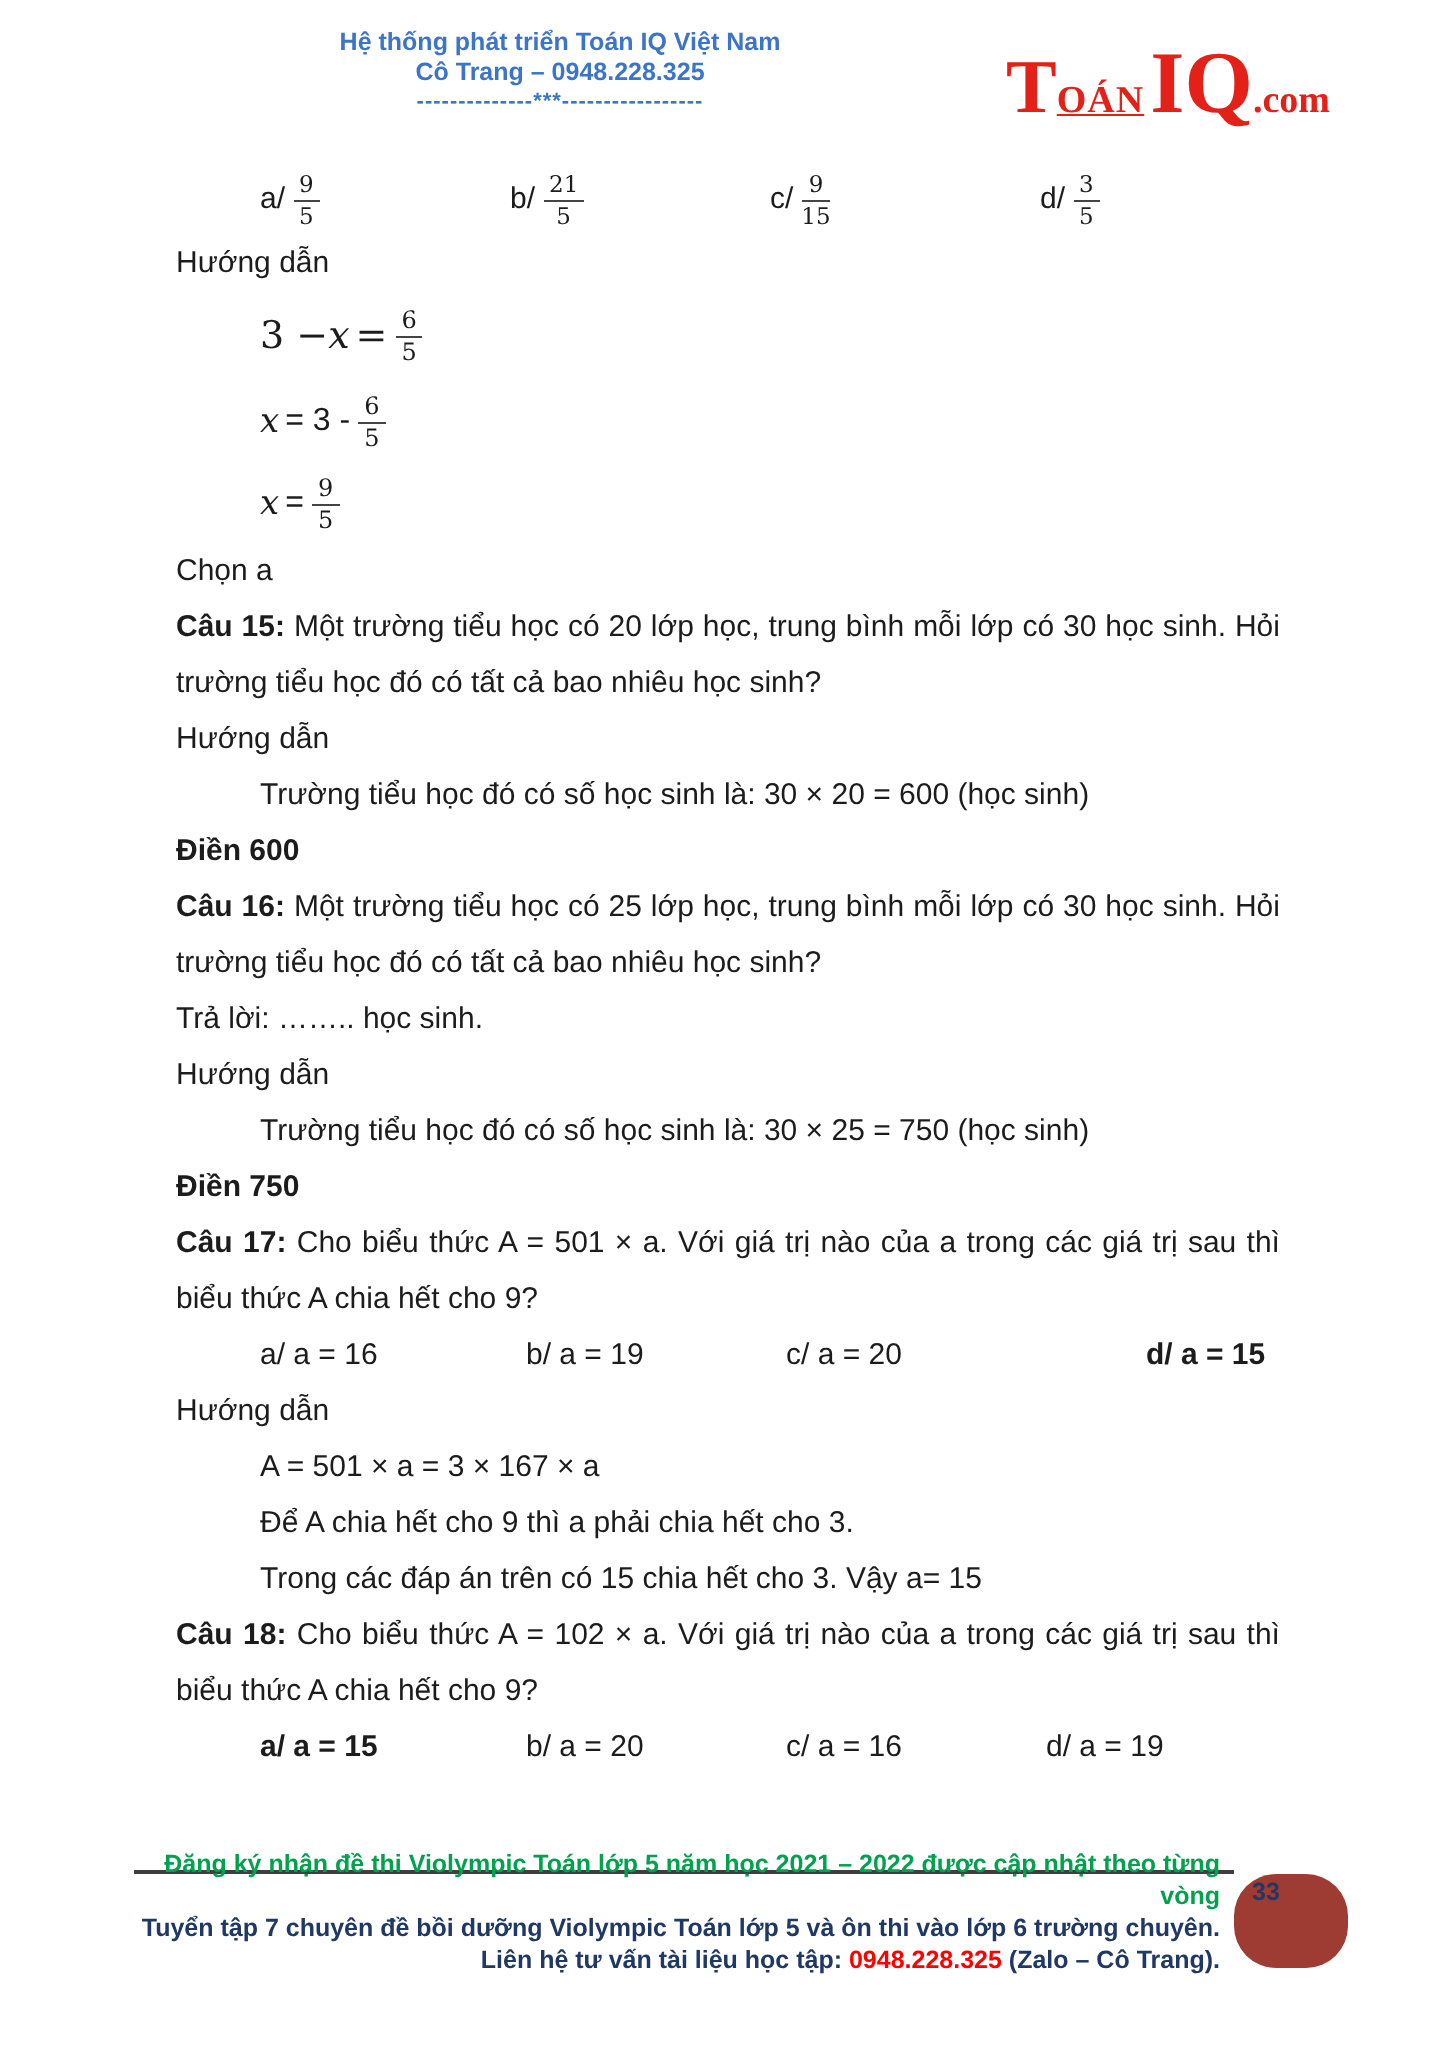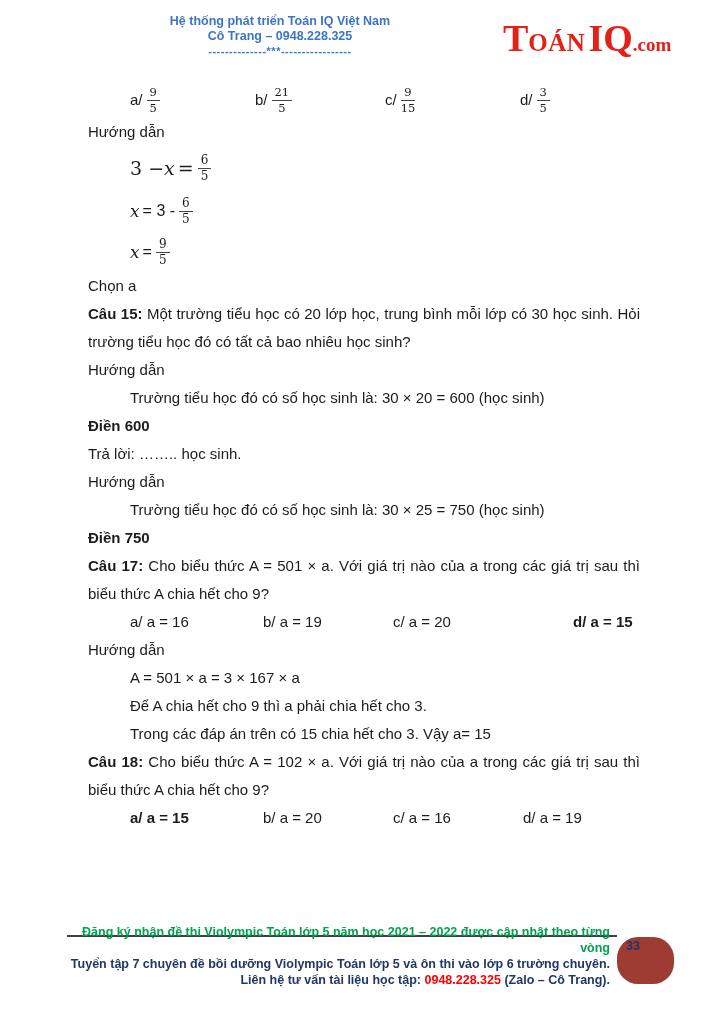--- a/index.html
+++ b/index.html
@@ -14,22 +14,22 @@
   .header-left {
     position:absolute; top:14px; left:138px; width:284px;
     text-align:center; color:#3c74c8; font-size:12.5px; line-height:15px;font-weight:bold;
   }
   .header-left .h-divider { font-size:11px; letter-spacing:.5px; }
   .logo {
     position:absolute; top:16px; left:503px; white-space:nowrap;
     color:#e32119; font-family:"Liberation Serif", serif; font-weight:bold;
   }
   .logo .lg-big   { font-size:38px; }
-  .logo .lg-small { font-size:25px; letter-spacing:.5px; }
-  .logo .lg-iq    { font-size:38px; margin-left:3px; }
+  .logo .lg-small { font-size:19px; letter-spacing:.5px;text-decoration:underline; }
+  .logo .lg-iq    { font-size:44px; margin-left:3px; }
   .logo .lg-com   { font-size:19px; }
 
   
   .body-text { position:absolute; top:82px; left:88px; width:552px; font-size:15px; line-height:28px; }
   .para { text-align:justify; }
   .b { font-weight:bold; }
   .indent { padding-left:42px; }
 
   .opt-row { position:relative; height:36px; }
   .opt { position:absolute; top:0; height:36px; display:flex; align-items:center; }
@@ -141,20 +141,21 @@
         </span>
     </div>
 
     <p>Chọn a</p>
 
     <p class="para"><span class="b">Câu 15</span><span class="b">: </span><span>Một trường tiểu học có 20 lớp học, trung bình mỗi lớp có 30 học sinh. Hỏi trường tiểu học đó có tất cả bao nhiêu học sinh?</span></p>
     <p>Hướng dẫn</p>
     <p class="indent">Trường tiểu học đó có số học sinh là: 30 × 20 = 600 (học sinh)</p>
     <p class="b">Điền 600</p>
 
+    <p class="para"><span class="b">Câu 16</span><span class="b">: </span><span>Một trường tiểu học có 25 lớp học, trung bình mỗi lớp có 30 học sinh. Hỏi trường tiểu học đó có tất cả bao nhiêu học sinh?</span></p>
     <p>Trả lời: …….. học sinh.</p>
     <p>Hướng dẫn</p>
     <p class="indent">Trường tiểu học đó có số học sinh là: 30 × 25 = 750 (học sinh)</p>
     <p class="b">Điền 750</p>
 
     <p class="para"><span class="b">Câu 17</span><span class="b">: </span><span>Cho biểu thức A = 501 × a. Với giá trị nào của a trong các giá trị sau thì biểu thức A chia hết cho 9?</span></p>
     <div class="opt-row plain">
       <span class="opt" style="left:42px">a/ a = 16</span>
       <span class="opt" style="left:175px">b/ a = 19</span>
       <span class="opt" style="left:305px">c/ a = 20</span>

